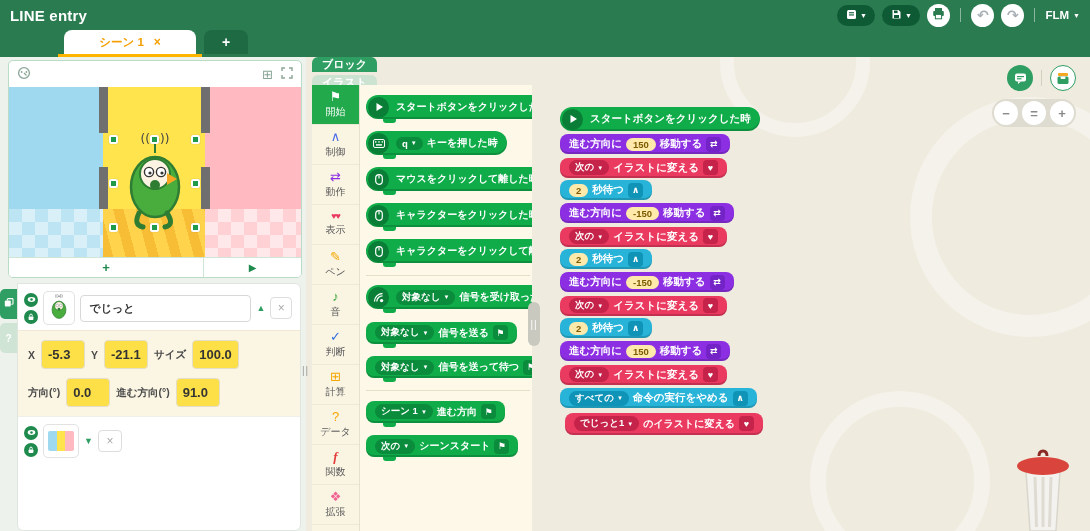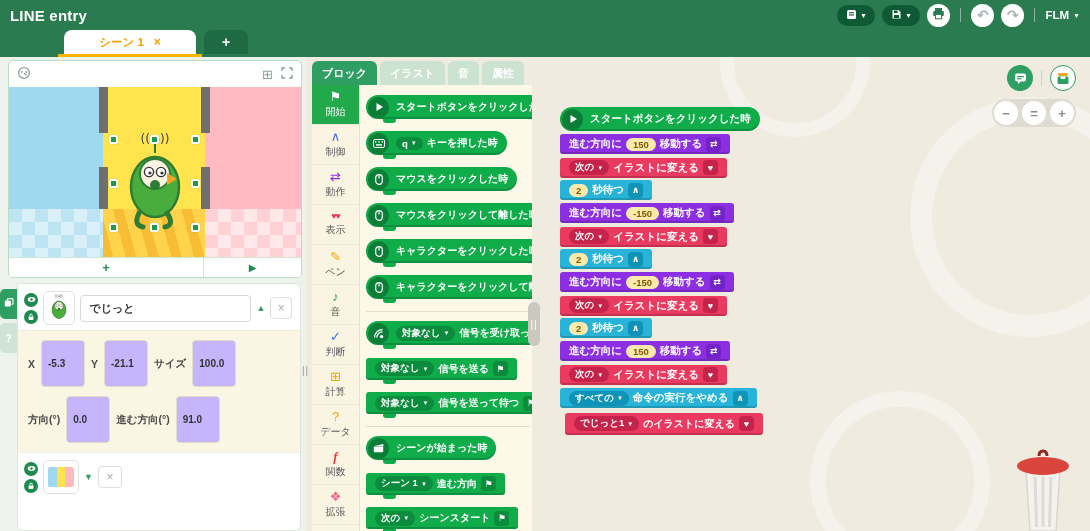--- a/index.html
+++ b/index.html
@@ -63,43 +63,43 @@
   .vis-col { display:flex; flex-direction:column; gap:3px; }
   .mini-circ { width:14px; height:14px; border-radius:50%; background:#1f8a4d; display:flex; align-items:center; justify-content:center; cursor:pointer; }
   .thumb { width:36px; height:34px; border:1px solid #e2e2e2; border-radius:5px; display:flex; align-items:center; justify-content:center; overflow:hidden; background:#fff; }
   .name-input { flex:1; height:27px; border:1px solid #d8d8d8; border-radius:4px; font-size:11px; font-weight:bold; color:#333; padding:0 8px; font-family:inherit; }
   .tri-up { color:#2f9e63; font-size:9px; cursor:pointer; }
   .x-box { width:24px; height:22px; border:1px solid #ddd; border-radius:4px; color:#aaa; font-size:12px; display:flex; align-items:center; justify-content:center; cursor:pointer; background:#fff; }
   .obj-props { background:#fbf6e4; padding:9px 10px; border-top:1px solid #efe9d5; }
   .prow { display:flex; align-items:center; gap:6px; margin-bottom:9px; }
   .prow:last-child { margin-bottom:0; }
   .plabel { font-size:10.5px; font-weight:bold; color:#4a4a4a; }
-  .pval { background:#c4b5fd; border:1px solid #e4ddc8; border-radius:4px; font-size:10px; font-weight:bold; color:#333; padding:17px 6px; min-width:44px; text-align:left; }
+  .pval { background:#fde047; border:1px solid #e4ddc8; border-radius:4px; font-size:13px; font-weight:bold; color:#333; padding:6px 6px; min-width:44px; text-align:left; }
   .rot-btn { width:25px; height:25px; border-radius:50%; background:#fff; border:1px solid #ccc; display:flex; align-items:center; justify-content:center; color:#9e9e9e; font-size:12px; cursor:pointer; }
   .rot-btn.sel { border:1.5px solid #2f9e63; color:#2f9e63; }
   .bg-row { display:flex; align-items:center; padding:7px 8px 5px 6px; gap:5px; border-top:1px solid #f0f0ea; }
   .bg-thumb-strip { display:flex; width:26px; height:20px; border-radius:2px; overflow:hidden; }
   .bg-thumb-strip i { flex:1; }
   .drag-ticks { position:absolute; font-size:10px; color:#9a9a9a; letter-spacing:1px; }
 
   
   .mid-col { position:absolute; left:310px; top:0; width:222px; height:474px; }
-  .pal-tabs { position:absolute; left:2px; top:0; height:28px; display:flex; align-items:flex-end; gap:3px; }
+  .pal-tabs { position:absolute; left:2px; top:0; height:28px; display:flex; align-items:flex-end; gap:3px;flex-direction:column; }
   .pal-tab { height:24px; padding:0 10px; border-radius:6px 6px 0 0; font-size:11px; font-weight:bold; color:#fff; display:flex; align-items:center; cursor:pointer; background:#cde3d2; }
   .pal-tab.active { background:#2f9e63; }
   .cat-list { position:absolute; left:2px; top:28px; width:48px; height:446px; background:#faf4e3; border-right:1px solid #e6e0cd; overflow:hidden; }
   .cat-item { height:40px; display:flex; flex-direction:column; align-items:center; justify-content:center; gap:2px; border-bottom:1px solid #eee8d6; font-size:10px; color:#5a5a5a; cursor:pointer; background:#faf4e3; }
   .cat-item.sel { background:#21a94c; color:#fff; }
   .cat-ic { font-size:13px; line-height:1; }
   .pal-list { position:absolute; left:50px; top:28px; width:172px; height:446px; background:#fdf8e8; overflow:hidden; padding:10px 0 0 6px; }
   .pal-div { height:1px; background:#e5dfc9; margin:5px 2px 9px 0; }
 
   
   .blk-wrap { margin-bottom:8px; position:relative; }
-  .blk { display:inline-flex; align-items:center; gap:4px; padding:0 9px; height:22px; border-radius:3px; color:#fff; font-weight:bold; font-size:10px; white-space:nowrap; box-shadow:inset 0 -2px 0 rgba(0,0,0,.16); cursor:grab; }
+  .blk { display:inline-flex; align-items:center; gap:4px; padding:0 9px; height:22px; border-radius:8px; color:#fff; font-weight:bold; font-size:10px; white-space:nowrap; box-shadow:inset 0 -2px 0 rgba(0,0,0,.16); cursor:grab; }
   .blk.hat { height:24px; border-radius:13px; padding-left:2px; }
   .blk .badge { width:21px; height:21px; border-radius:50%; display:flex; align-items:center; justify-content:center; margin-right:3px; flex:0 0 auto; }
   .b-green { background:#10ac49; } .b-green .badge{ background:#0a7e36; } .b-green .dd{ background:#0a8c3c; } .b-green .ric{ background:#0a8c3c; }
   .b-purple { background:#8c2fe3; } .b-purple .ric{ background:#7423c7; }
   .b-pink { background:#ea3a5f; } .b-pink .dd{ background:#c52349; } .b-pink .ric{ background:#c52349; }
   .b-blue { background:#27b4d8; } .b-blue .dd{ background:#0f93b6; } .b-blue .ric{ background:#0f93b6; }
   .blk .dd { border-radius:9px; padding:1px 6px; font-size:9.5px; display:inline-flex; align-items:center; gap:3px; cursor:pointer; }
   .blk .dd .c { font-size:6px; }
   .blk .val { background:#ffe9ab; color:#7c5a00; border-radius:9px; padding:1px 7px; font-size:9.5px; cursor:text; }
   .blk .ric { width:15px; height:15px; border-radius:4px; display:inline-flex; align-items:center; justify-content:center; font-size:9px; flex:0 0 auto; }
@@ -402,29 +402,20 @@
             </span>
             <span class="bt">キーを押した時</span>
           </div><div class="ptab pt-green"></div></div>
         <div class="blk-wrap"><div class="blk b-green hat">
             <span class="badge">
               <svg width="8" height="11" viewBox="0 0 8 11">
                 <rect x="0.7" y="0.7" width="6.6" height="9.6" rx="3.3" fill="none" stroke="#fff" stroke-width="1.2"></rect>
                 <line x1="4" y1="1.2" x2="4" y2="4.4" stroke="#fff" stroke-width="1.2"></line>
               </svg>
             </span>
-            <span class="bt">マウスをクリックした時</span>
-          </div><div class="ptab pt-green"></div></div>
-        <div class="blk-wrap"><div class="blk b-green hat">
-            <span class="badge">
-              <svg width="8" height="11" viewBox="0 0 8 11">
-                <rect x="0.7" y="0.7" width="6.6" height="9.6" rx="3.3" fill="none" stroke="#fff" stroke-width="1.2"></rect>
-                <line x1="4" y1="1.2" x2="4" y2="4.4" stroke="#fff" stroke-width="1.2"></line>
-              </svg>
-            </span>
             <span class="bt">マウスをクリックして離した時</span>
           </div><div class="ptab pt-green"></div></div>
         <div class="blk-wrap"><div class="blk b-green hat">
             <span class="badge">
               <svg width="8" height="11" viewBox="0 0 8 11">
                 <rect x="0.7" y="0.7" width="6.6" height="9.6" rx="3.3" fill="none" stroke="#fff" stroke-width="1.2"></rect>
                 <line x1="4" y1="1.2" x2="4" y2="4.4" stroke="#fff" stroke-width="1.2"></line>
               </svg>
             </span>
             <span class="bt">キャラクターをクリックした時</span>
@@ -463,29 +454,20 @@
           </div><div class="ptab pt-green"></div></div>
         <div class="blk-wrap"><div class="blk b-green">
             <span class="dd">
               <span>対象なし</span>
               <span class="c">▼</span>
             </span>
             <span class="bt">信号を送って待つ</span>
             <span class="ric">⚑</span>
           </div><div class="ptab pt-green"></div></div>
         <div class="pal-div"></div>
-        <div class="blk-wrap"><div class="blk b-green hat">
-            <span class="badge">
-              <svg width="11" height="10" viewBox="0 0 11 10">
-                <rect x="0.8" y="3.4" width="9.4" height="5.8" rx="1" fill="#fff"></rect>
-                <path d="M0.8 3.2 L10.2 1 L10.6 3.2z" fill="#fff"></path>
-              </svg>
-            </span>
-            <span class="bt">シーンが始まった時</span>
-          </div><div class="ptab pt-green"></div></div>
         <div class="blk-wrap"><div class="blk b-green">
             <span class="dd">
               <span>シーン 1</span>
               <span class="c">▼</span>
             </span>
             <span class="bt">進む方向</span>
             <span class="ric">⚑</span>
           </div><div class="ptab pt-green"></div></div>
         <div class="blk-wrap"><div class="blk b-green">
             <span class="dd">

